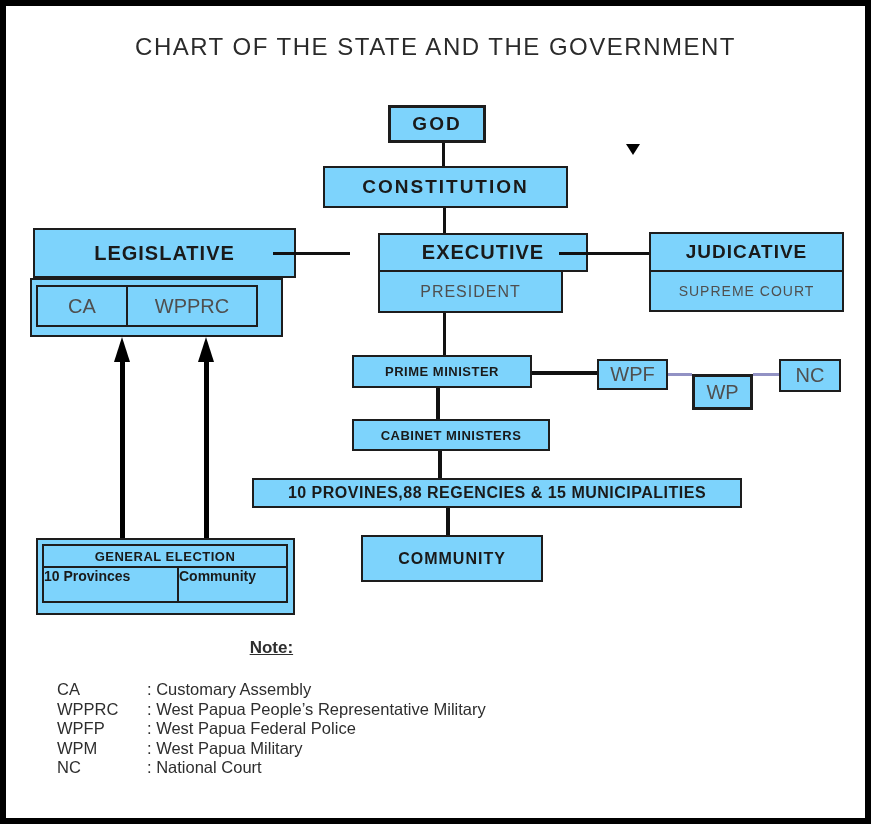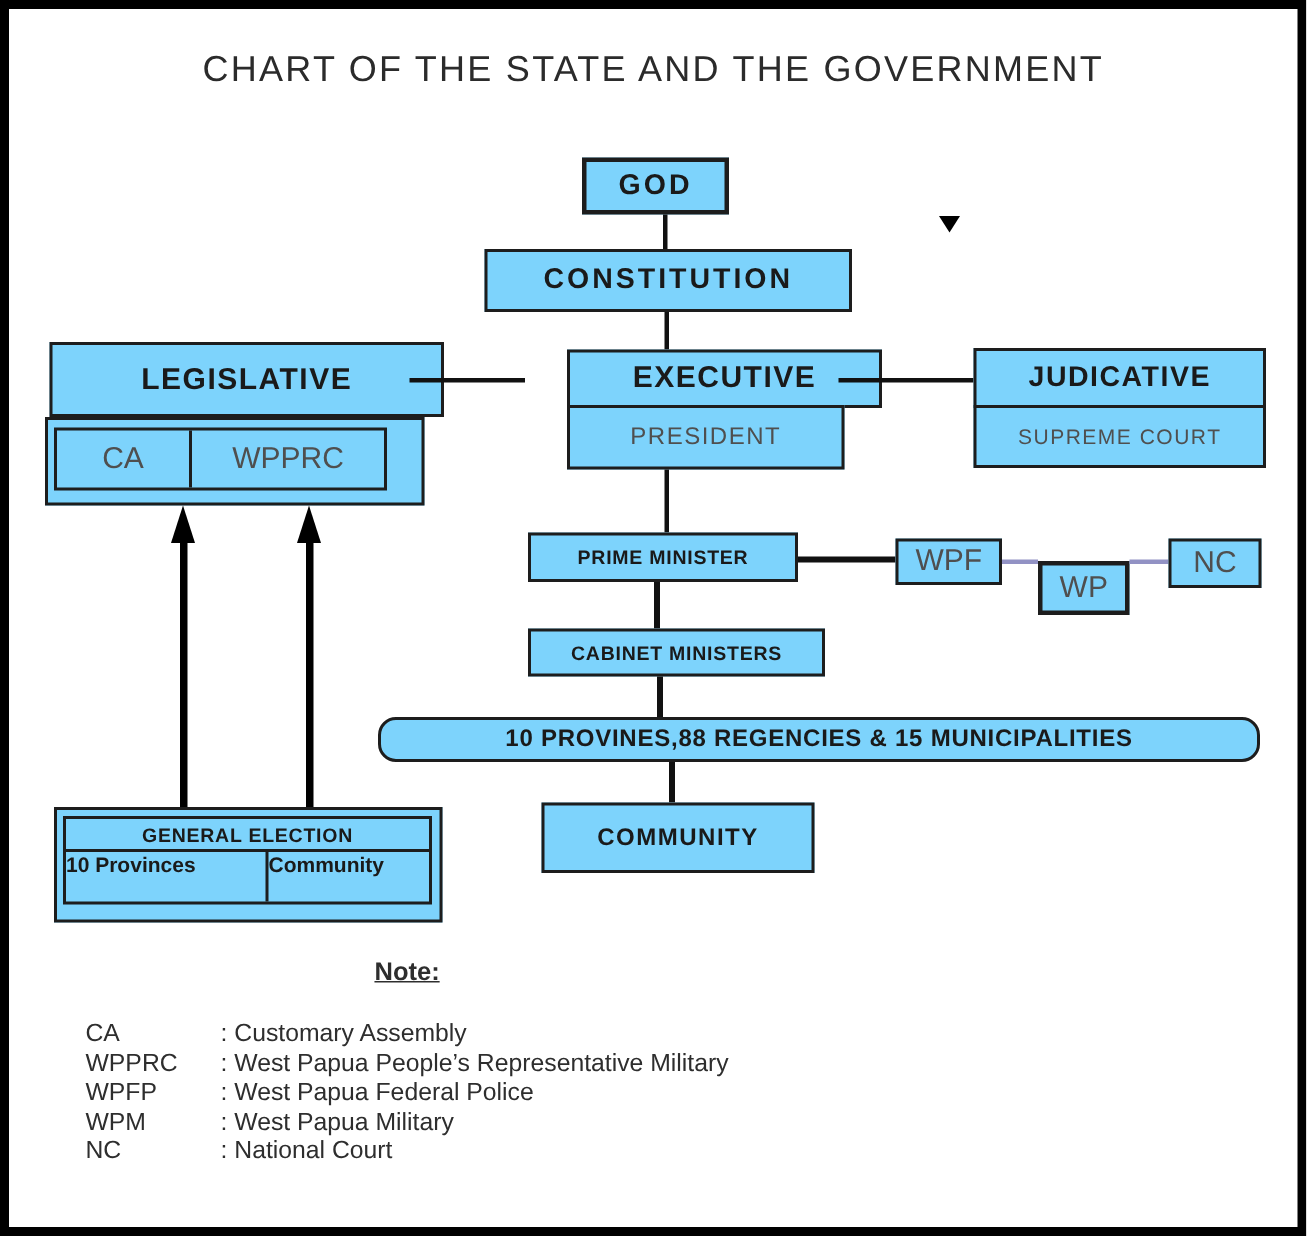--- a/index.html
+++ b/index.html
@@ -68,21 +68,21 @@
   <div class="hline" style="left:532px;top:371px;width:65px;height:4px;"></div>
   <div class="box muted" style="left:597px;top:359px;width:71px;height:31px;font-size:20px;">WPF</div>
   <div class="hline lav" style="left:668px;top:373px;width:24px;height:3px;"></div>
   <div class="box muted" style="left:692px;top:356px;width:61px;height:36px;border-width:3px;font-size:20px;margin-top:18px;">WP</div>
   <div class="hline lav" style="left:753px;top:373px;width:26px;height:3px;"></div>
   <div class="box muted" style="left:779px;top:359px;width:62px;height:33px;font-size:20px;">NC</div>
 
   <div class="vline" style="left:436px;top:388px;width:4px;height:31px;"></div>
   <div class="box bold" style="left:352px;top:419px;width:198px;height:32px;font-size:13px;letter-spacing:.5px;">CABINET MINISTERS</div>
   <div class="vline" style="left:438px;top:451px;width:4px;height:27px;"></div>
-  <div class="box bold" style="left:252px;top:478px;width:588px;height:30px;font-size:16px;letter-spacing:.5px;border-radius:12px;">10 PROVINES,88 REGENCIES &amp; 15 MUNICIPALITIES</div>
+  <div class="box bold" style="left:252px;top:478px;width:490px;height:30px;font-size:16px;letter-spacing:.5px;">10 PROVINES,88 REGENCIES &amp; 15 MUNICIPALITIES</div>
   <div class="vline" style="left:446px;top:508px;width:4px;height:27px;"></div>
   <div class="box bold" style="left:361px;top:535px;width:182px;height:47px;font-size:16px;letter-spacing:1px;">COMMUNITY</div>
 
   <div class="box" style="left:36px;top:538px;width:259px;height:77px;padding-left:48px;">
     <div class="ge-inner">
       <div class="ge-header">GENERAL ELECTION</div>
       <div class="ge-cells">
         <div class="cell" style="width:133px;border-right:2px solid #1d1d1d;">10 Provinces</div>
         <div class="cell" style="flex:1;">Community</div>
       </div>

